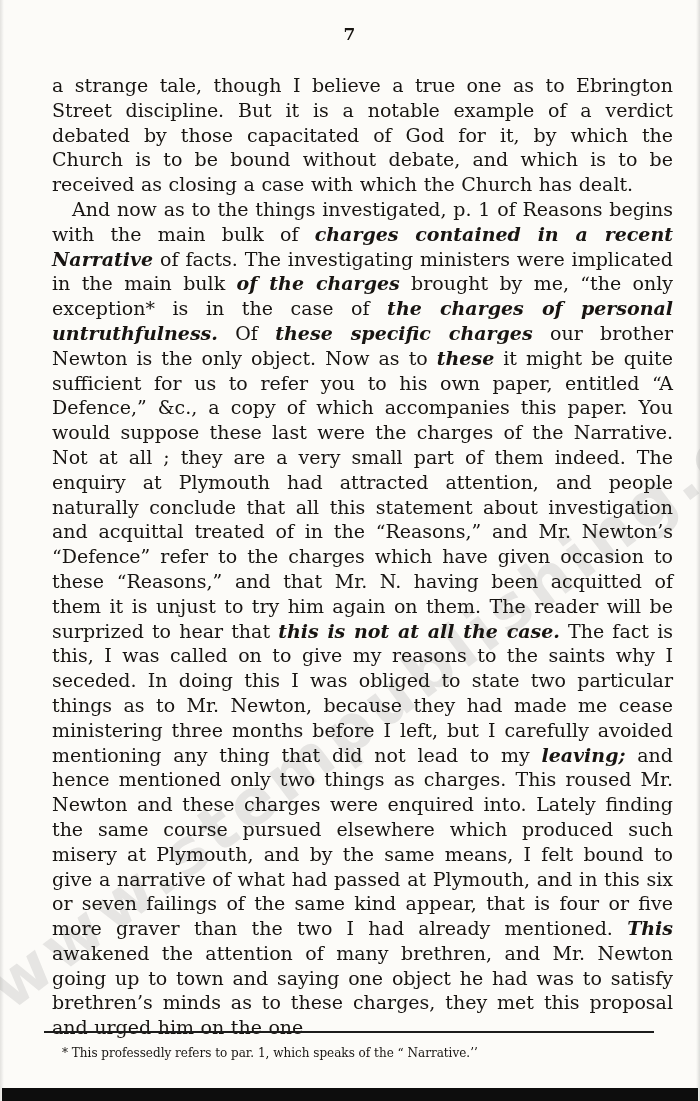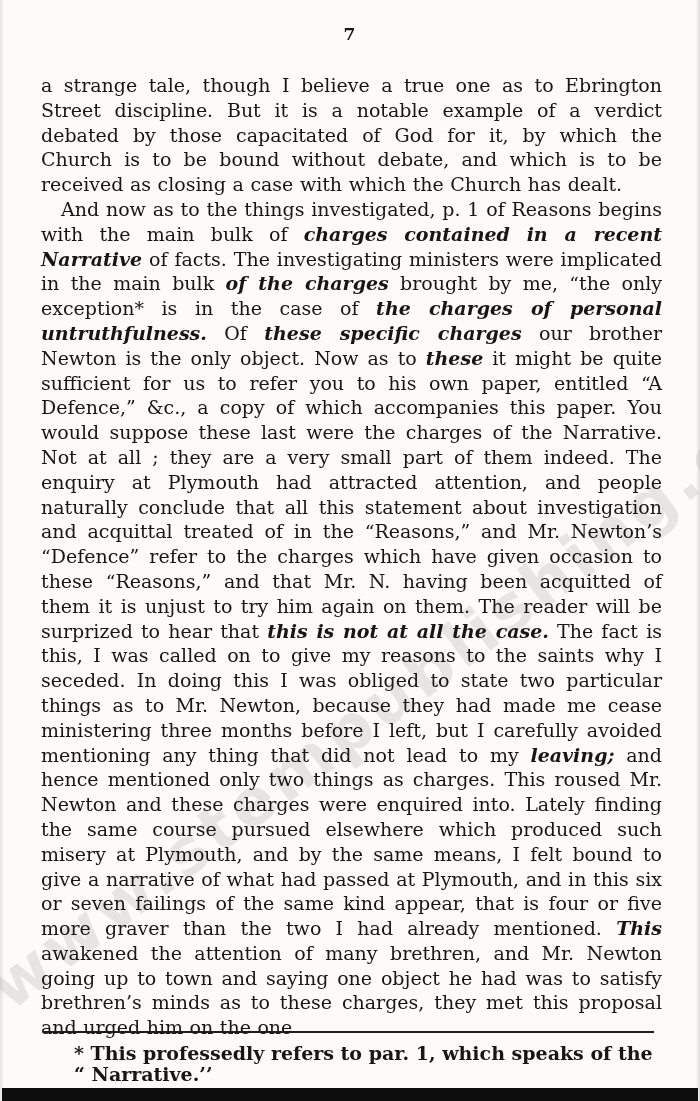--- a/index.html
+++ b/index.html
@@ -19,35 +19,35 @@
   .edge-right {
     position:absolute; right:0; top:0; width:4px; height:100%;
     background:linear-gradient(to left, rgba(0,0,0,0.12), rgba(0,0,0,0));
   }
   .page-number {
     position:absolute; top:24px; left:0; right:0;
     text-align:center; font-size:17px; font-weight:bold;
     letter-spacing:1px;
   }
   .text-body {
-    position:absolute; top:73px; left:41px; width:621px;
+    position:absolute; top:73px; left:52px; width:621px;
     font-size:19px; line-height:24.8px;
     text-align:justify;
     word-spacing:0.5px;
   }
   .text-body p { margin:0; }
   .text-body p.indent { text-indent:20px; }
   .em { font-style:italic; font-weight:bold; }
   .footnote-rule {
     position:absolute; left:44px; right:46px; top:1031px;
     border-top:2px solid #1c1c1c;
   }
   .footnote {
-    position:absolute; left:74px; right:42px; top:1043px;
-    font-size:19px; line-height:21px;font-weight:bold;
+    position:absolute; left:62px; right:42px; top:1043px;
+    font-size:12px; line-height:21px;
   }
   .watermark {
     position:absolute; top:965px; left:-25px;
     transform:rotate(-37deg); transform-origin:left top;
     font-family:"DejaVu Sans","Liberation Sans",sans-serif;
     font-weight:bold; font-size:64px; letter-spacing:5px;
     color:rgba(145,145,145,0.20);
     white-space:nowrap; pointer-events:none;
     user-select:none;
   }

